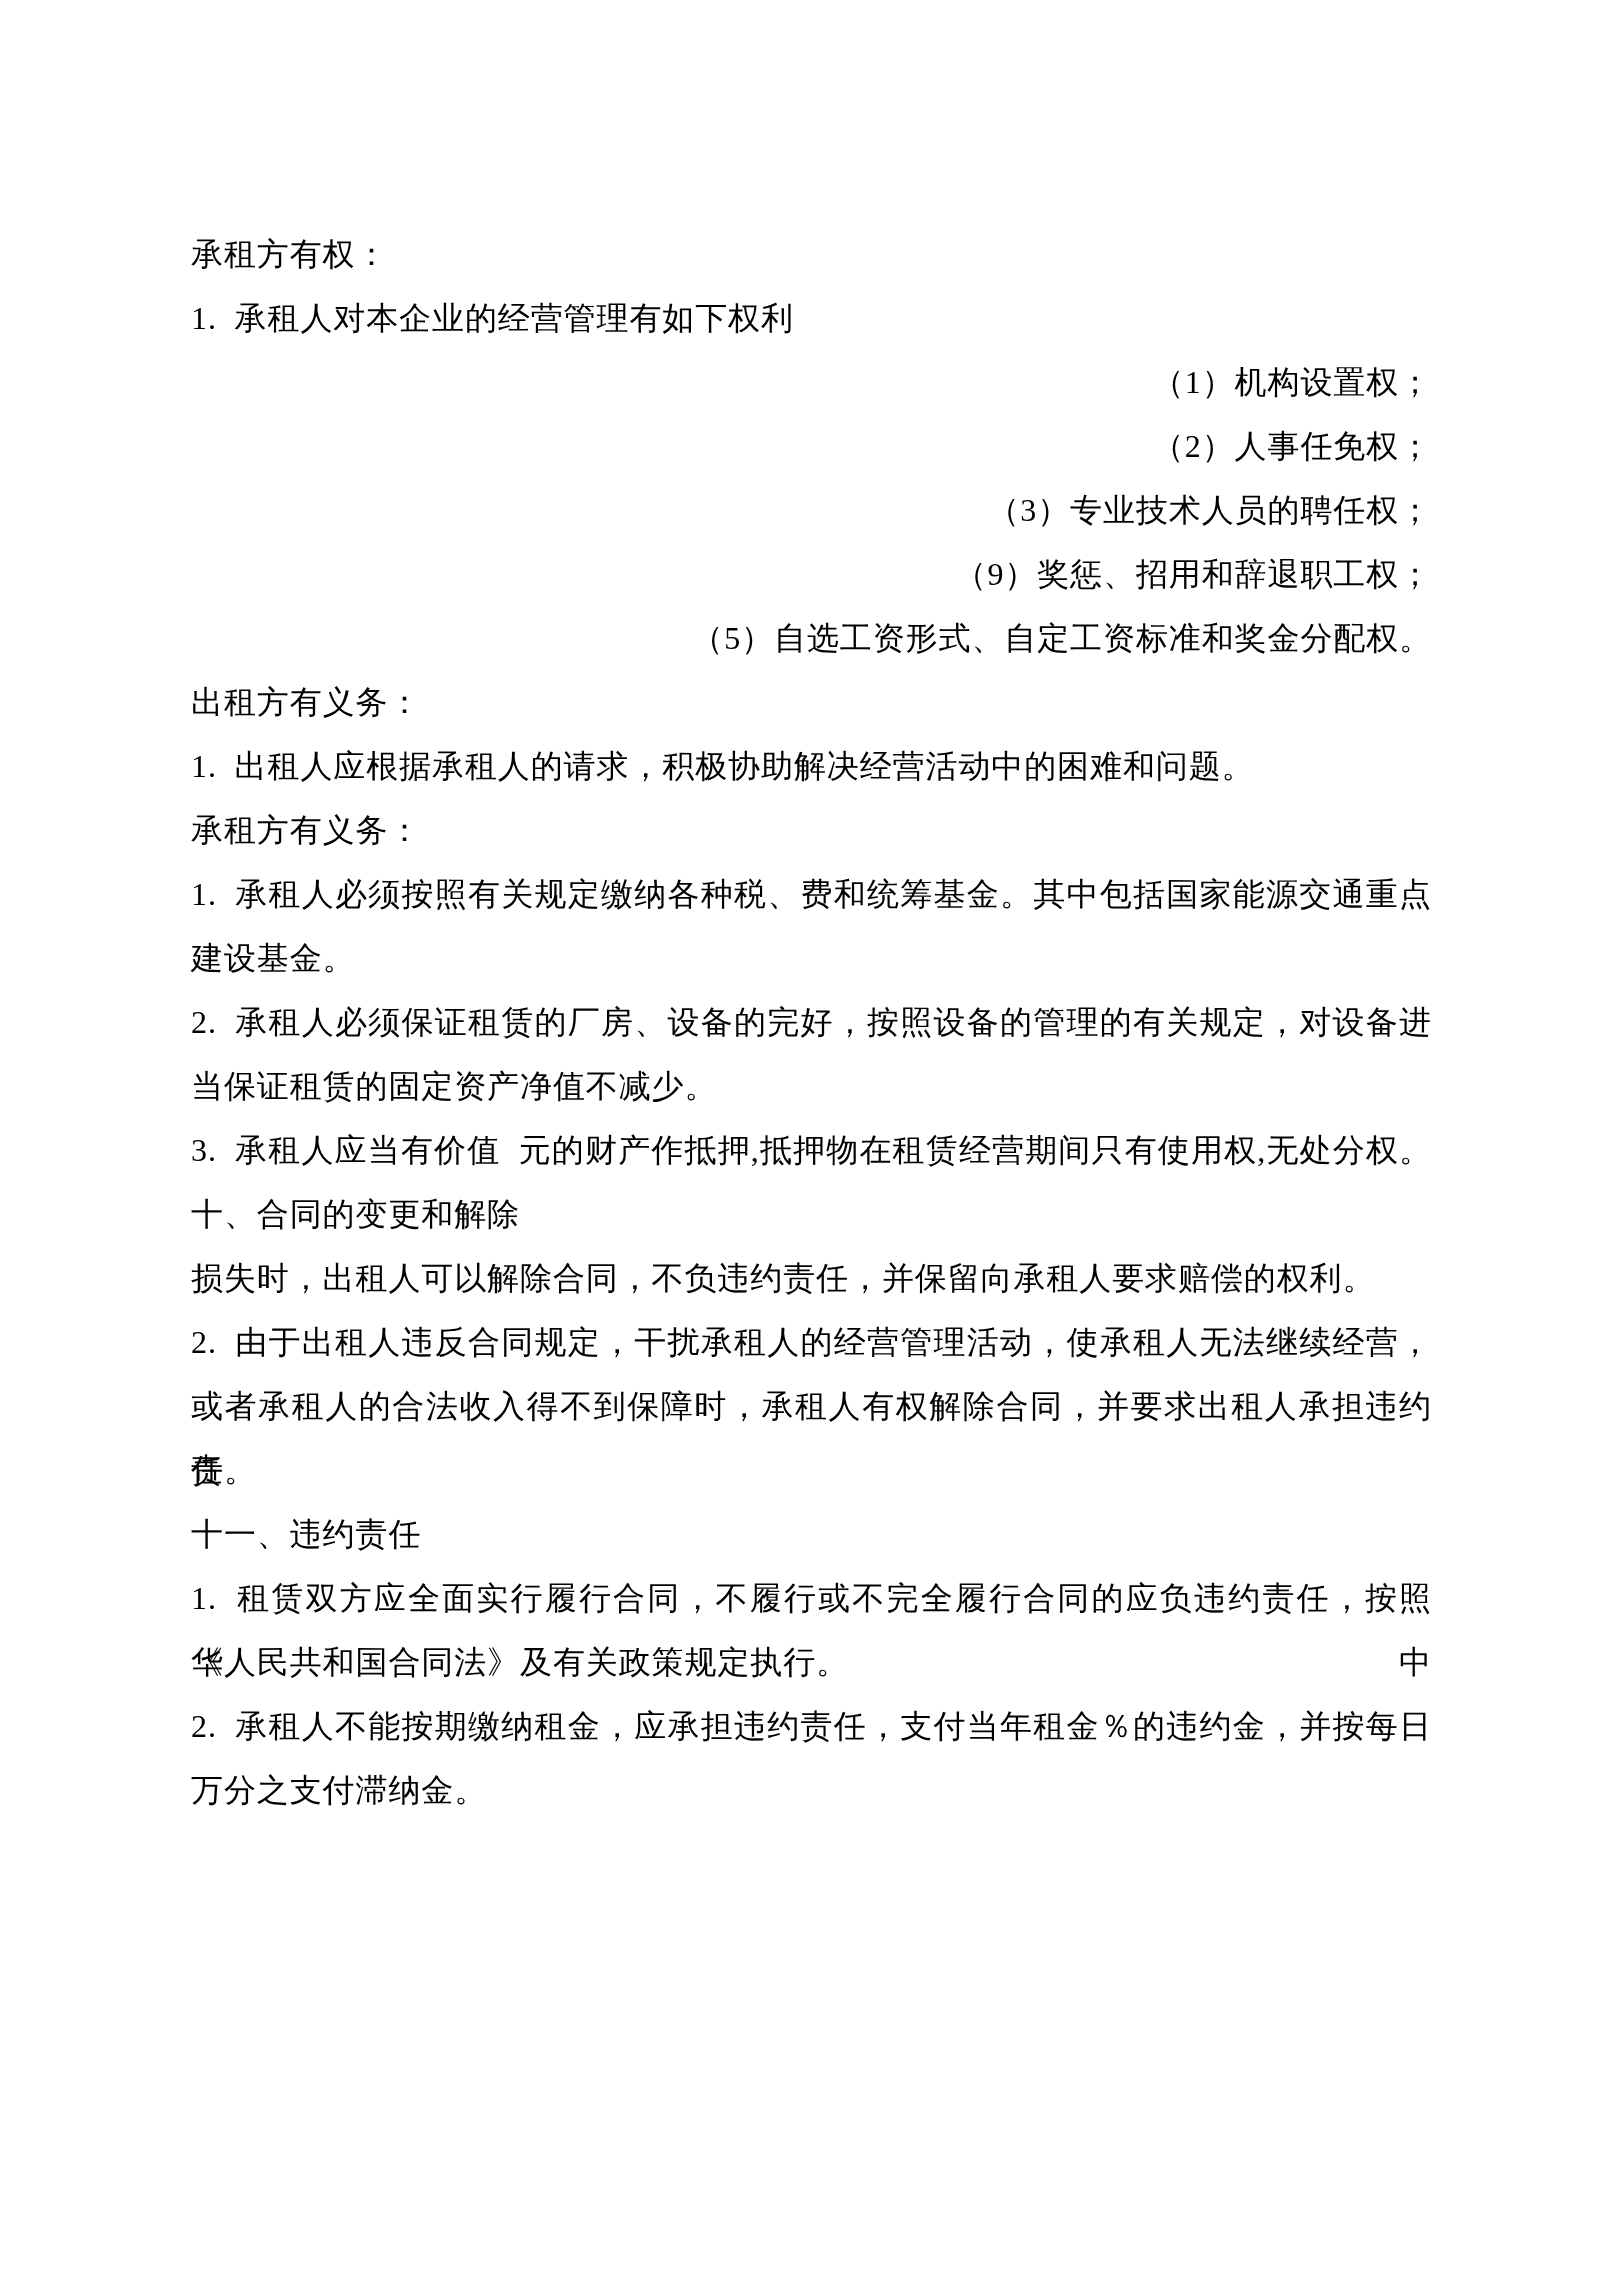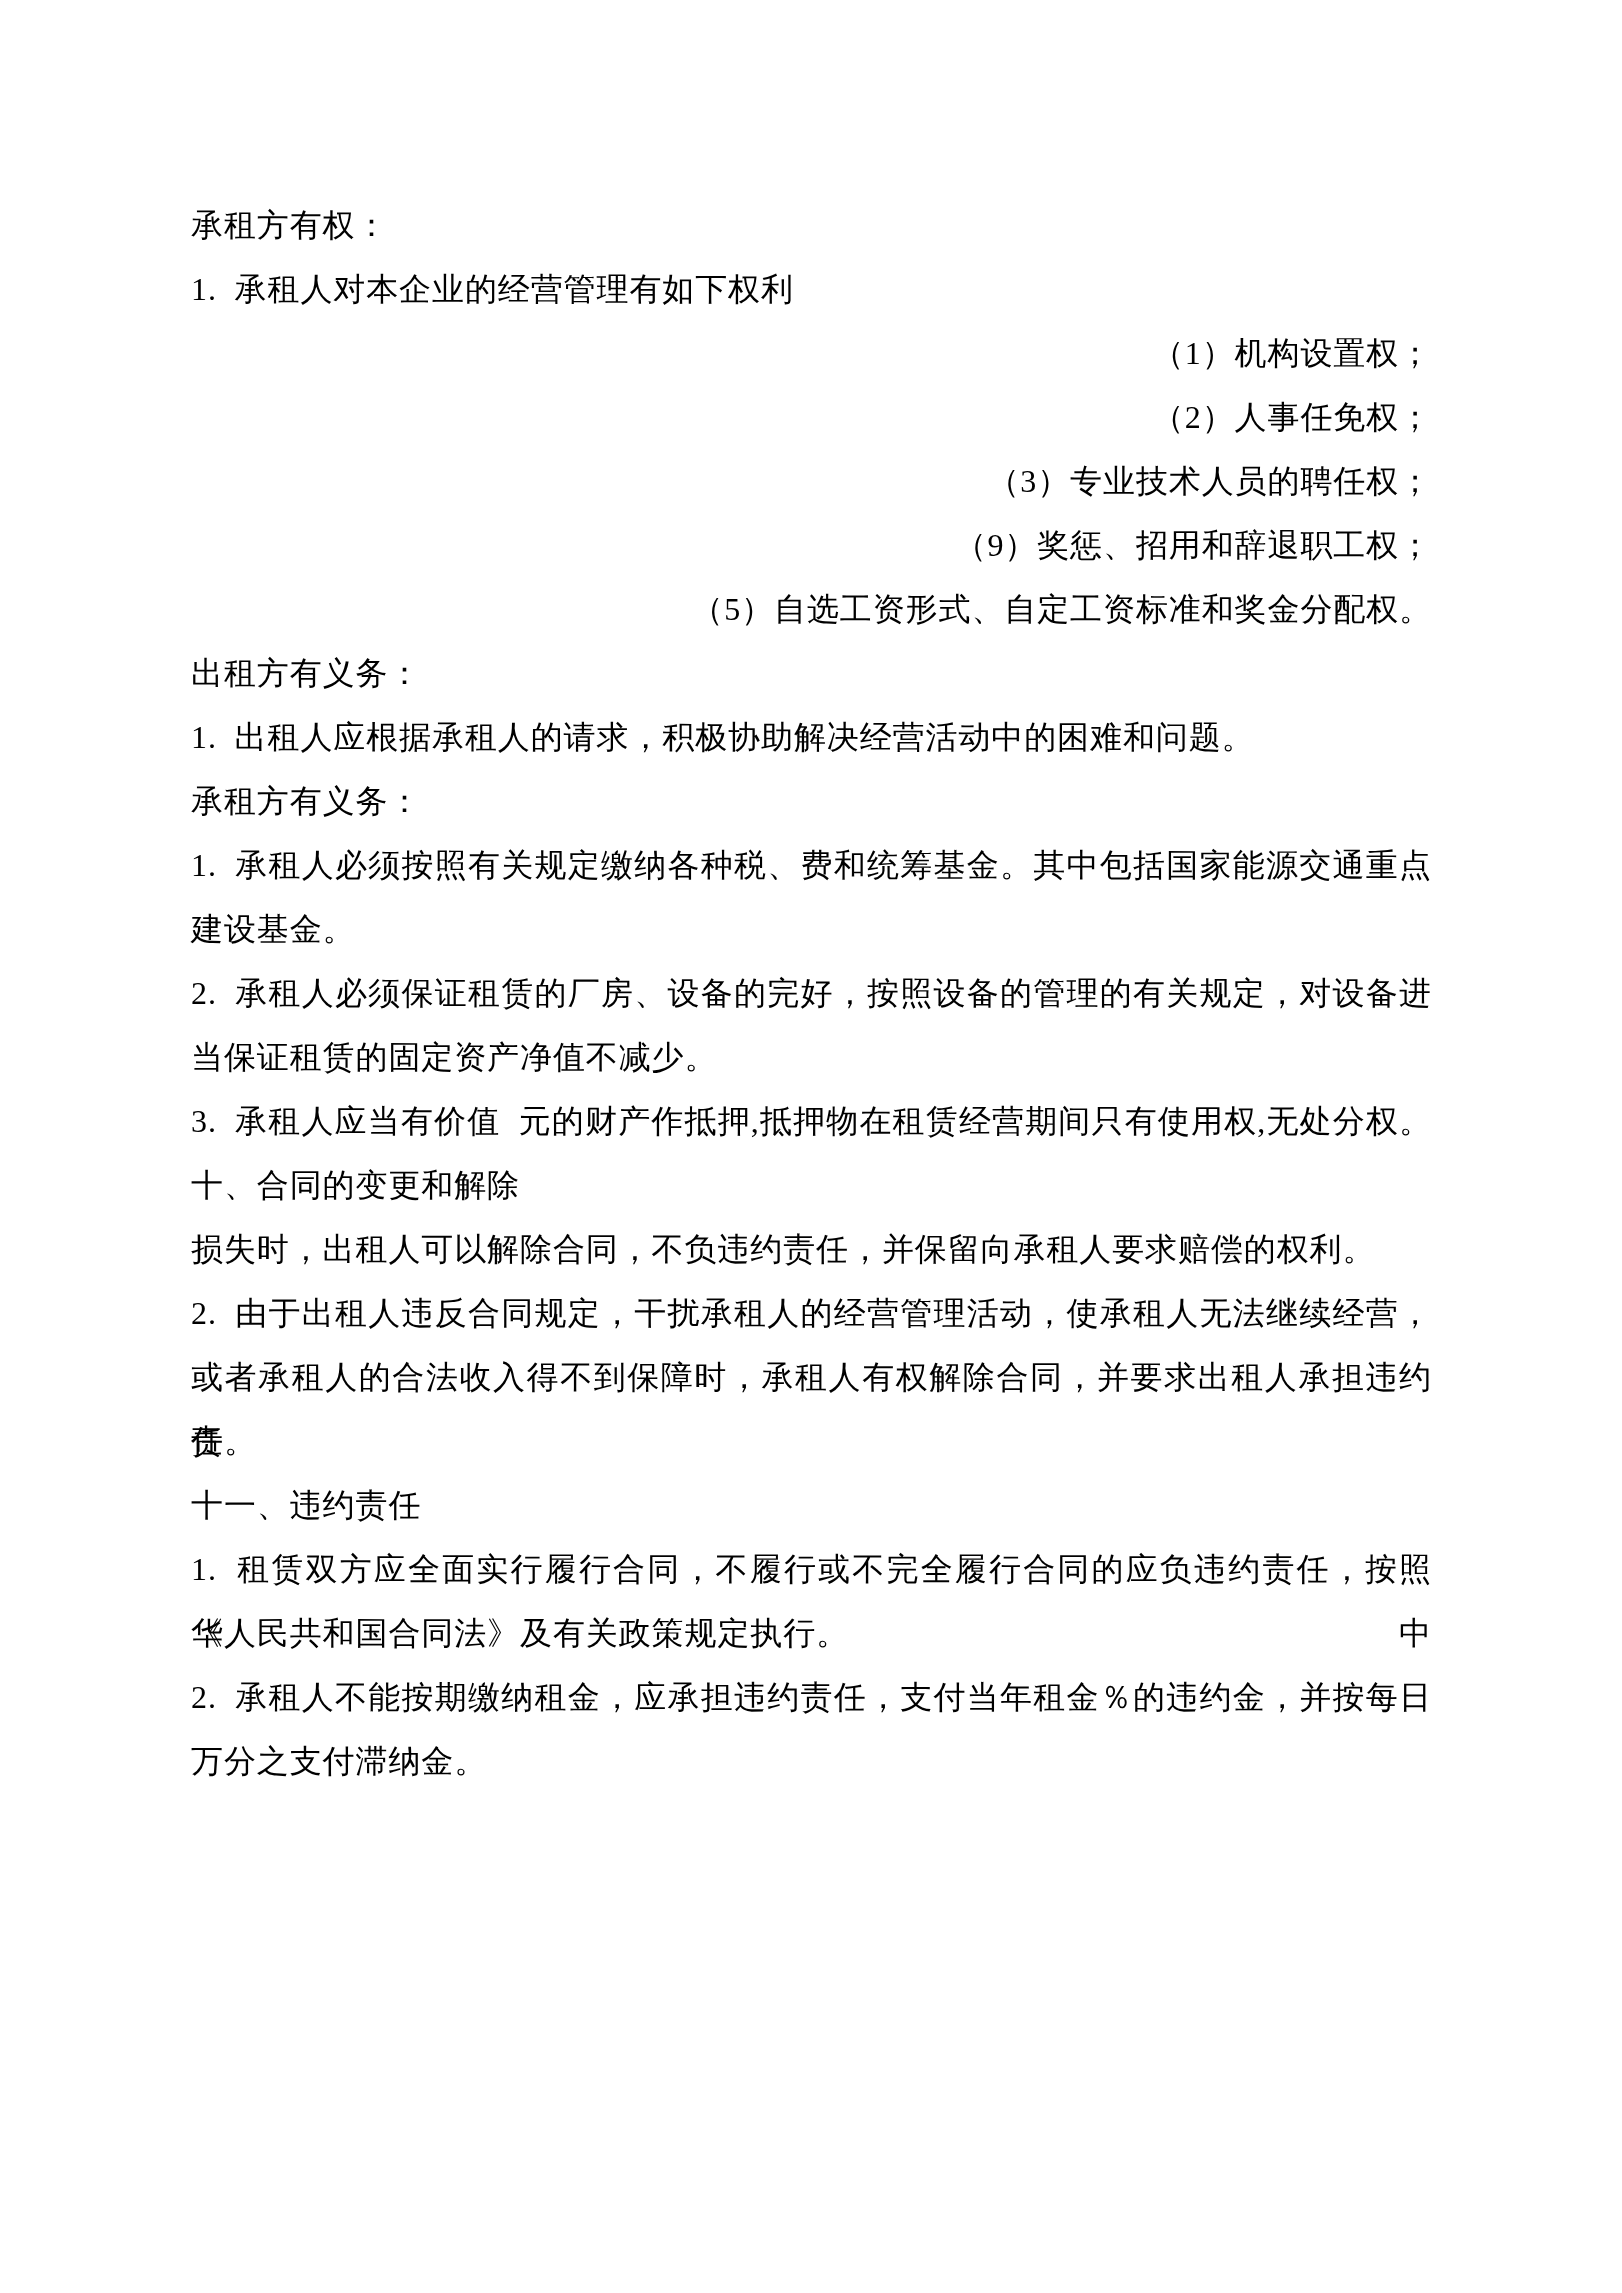--- a/index.html
+++ b/index.html
@@ -8,20 +8,21 @@
     background: #ffffff;
   }
   .page {
     position: relative;
     width: 1623px;
     height: 1832px;
     background: #ffffff;
     color: #000000;
     font-family: "Liberation Serif", "DejaVu Serif", serif;
     overflow: hidden;
+    margin-top: 29px;
   }
   .content {
     position: absolute;
     left: 191px;
     top: 193px;
     width: 1241px;
   }
   .line {
     height: 64px;
     line-height: 64px;

